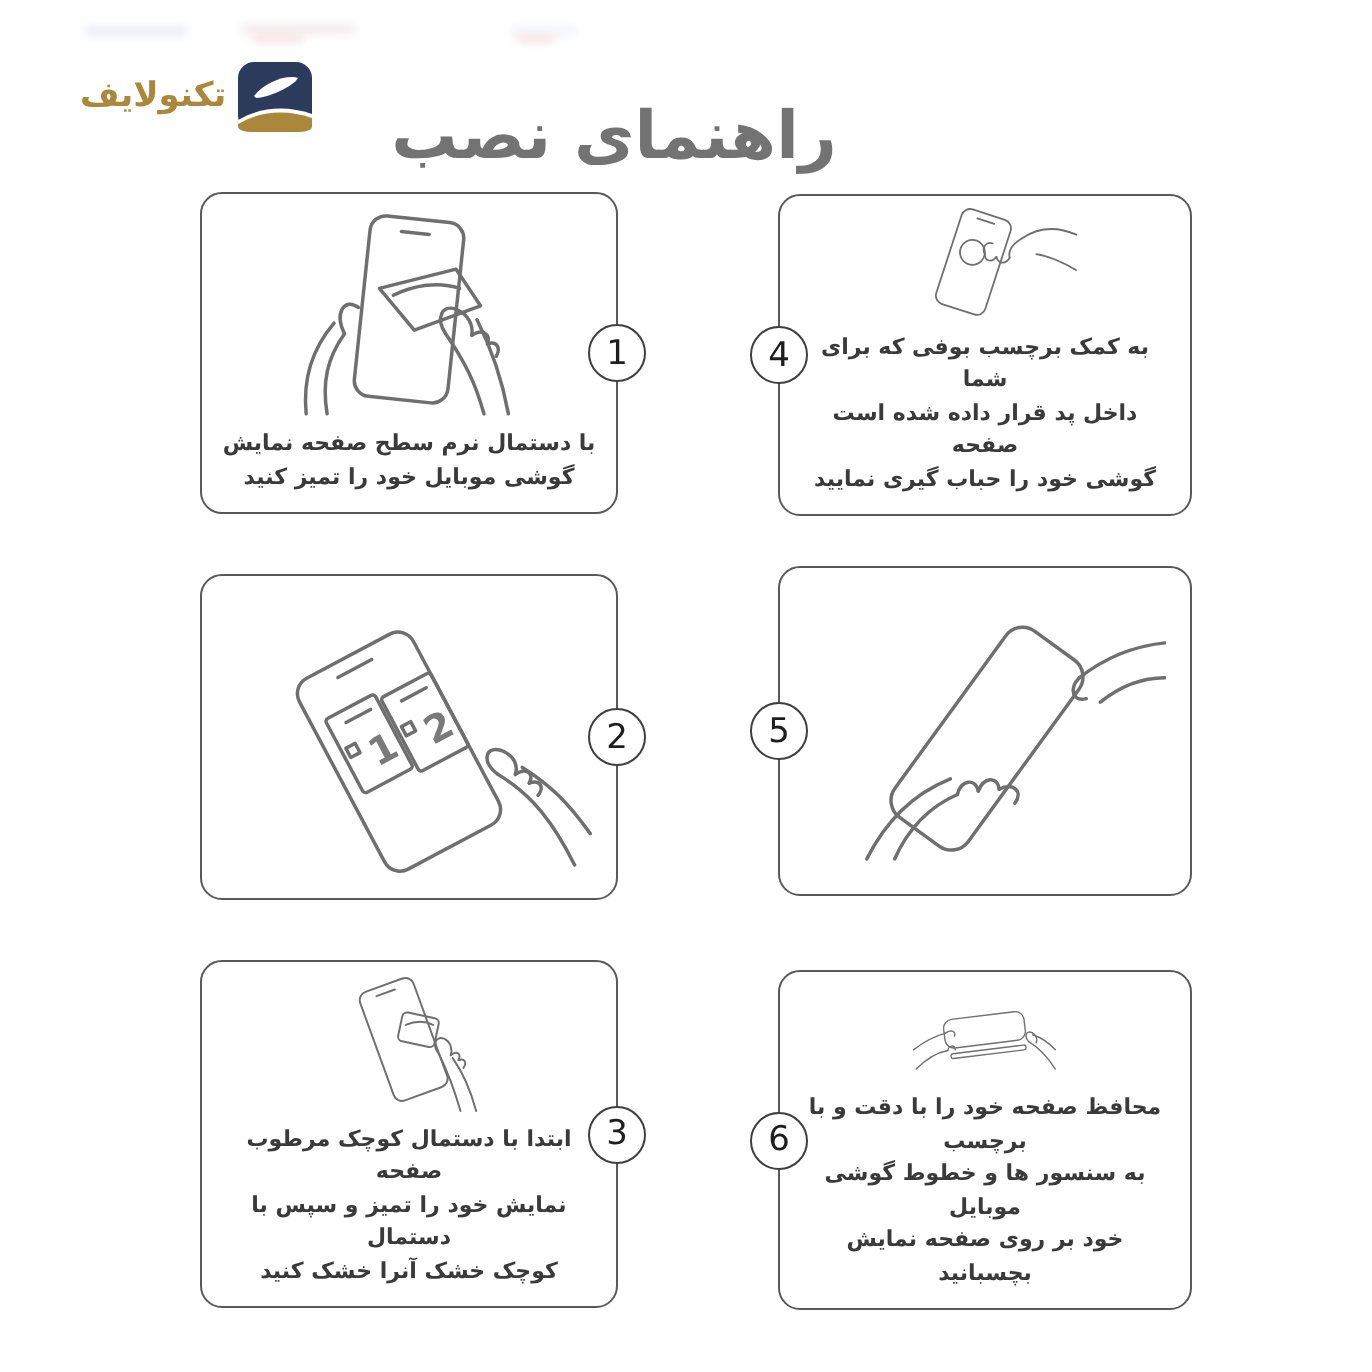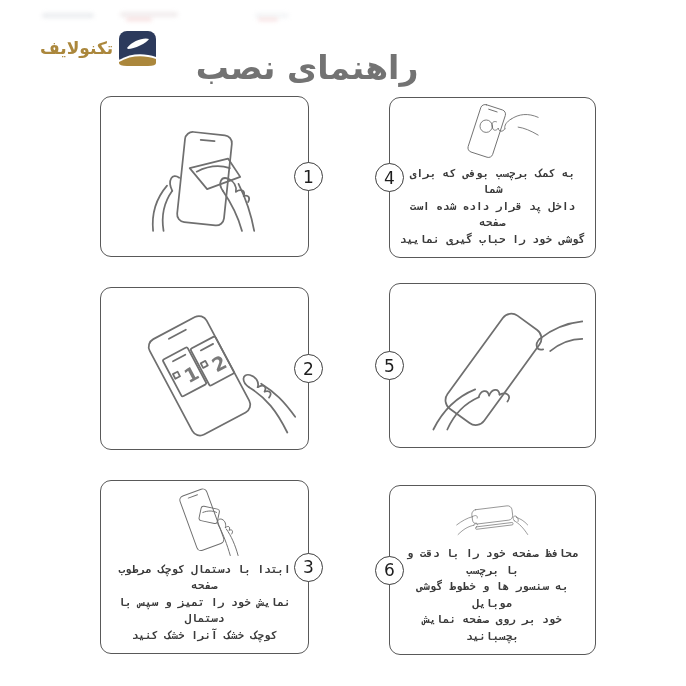--- a/index.html
+++ b/index.html
@@ -36,21 +36,21 @@
     display:flex;flex-direction:column;align-items:center;justify-content:flex-end;
   }
   .illu{flex:1 1 auto;min-height:0;width:88%;margin-top:6px;}
   .illu path,.illu rect,.illu line,.illu circle{
     fill:none;stroke:#6f6f6f;stroke-width:2;stroke-linecap:round;stroke-linejoin:round;
   }
   .illu text{fill:#7a7a7a;stroke:none;font-weight:bold;font-family:"DejaVu Sans",sans-serif;}
   .caption{
     margin:6px 0 9px;padding:0 8px;
     direction:rtl;text-align:center;white-space:pre-line;
-    font-size:11px;line-height:1.5;color:#3a3a3a;font-weight:600;font-family:Liberation Mono, monospace;
+    font-size:11px;line-height:1.5;color:#3a3a3a;font-weight:600;
   }
   .num-circle{
     position:absolute;top:50%;width:27px;height:27px;margin-top:-14.5px;
     border:1.6px solid #3f3f3f;border-radius:50%;background:#fff;
     display:flex;align-items:center;justify-content:center;
     font-size:17px;color:#1e1e1e;z-index:2;
   }
   .panel.left-col .num-circle{right:-15px;}
   .panel.right-col .num-circle{left:-15px;}
 </style>
@@ -90,20 +90,22 @@
       <path d="M96,50 C108,44 122,42 134,46"></path>
       <path d="M148,118 C143,100 137,88 126,72"></path>
       <path d="M162,118 C158,96 152,80 144,64"></path>
       <path d="M126,72 C120,63 124,55 132,58 C139,61 142,67 141,73"></path>
       <path d="M141,73 C147,69 152,72 150,78"></path>
       <path d="M150,78 C155,76 158,80 155,85"></path>
       <path d="M58,118 C55,100 58,86 68,72"></path>
       <path d="M46,118 C44,98 50,80 62,66"></path>
       <path d="M68,72 C62,60 68,51 76,57"></path>
     </svg>
+    <p class="caption">با دستمال نرم سطح صفحه نمایش
+گوشی موبایل خود را تمیز کنید</p>
   </section>
 
   <section class="panel left-col" style="left:100px;top:287px;width:209px;height:163px">
     <div class="num-circle">
       <span>2</span>
     </div>
     <svg class="illu" viewBox="0 0 209 140">
       <g transform="rotate(-28 100 70)">
         <rect x="60" y="12" width="74" height="124" rx="10"></rect>
         <line x1="86" y1="20" x2="108" y2="20"></line>

